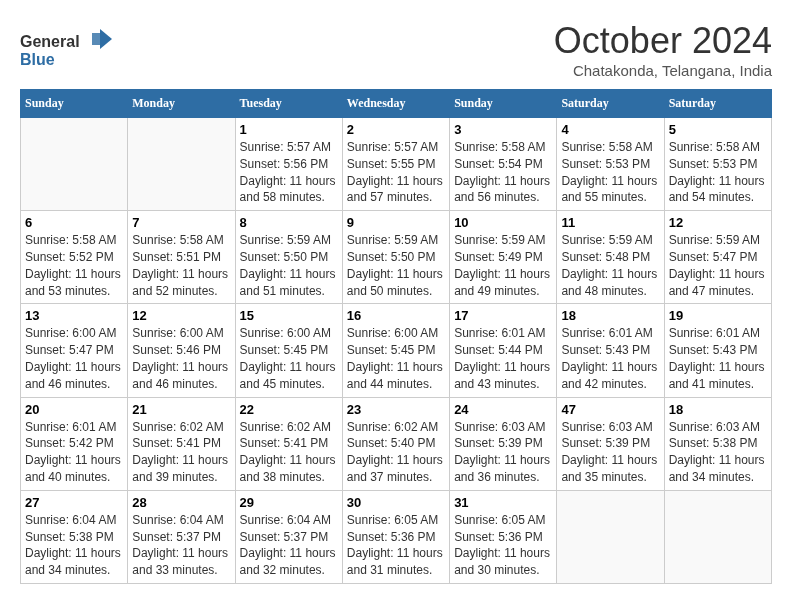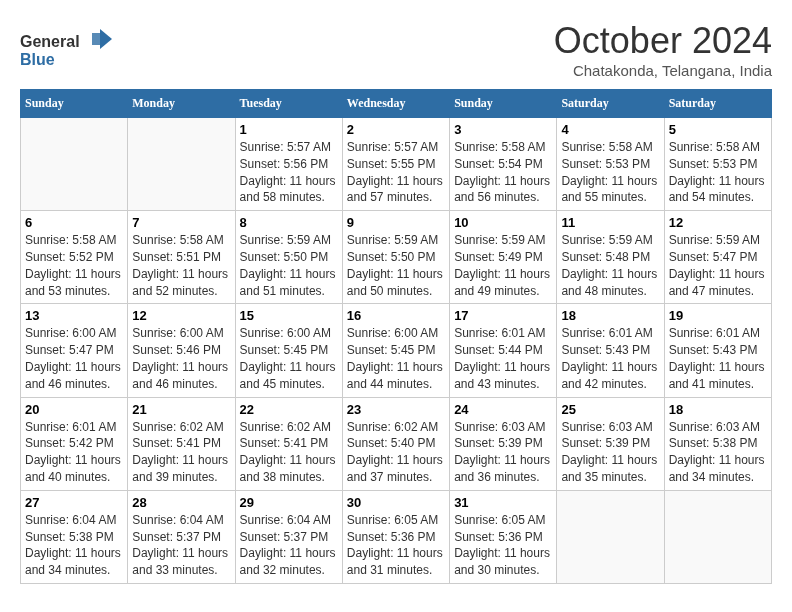--- a/index.html
+++ b/index.html
@@ -202,21 +202,21 @@
         </td>
         <td>
           <span class="day-number">23</span>
           <div class="day-info">Sunrise: 6:02 AM<br>Sunset: 5:40 PM<br>Daylight: 11 hours and 37 minutes.</div>
         </td>
         <td>
           <span class="day-number">24</span>
           <div class="day-info">Sunrise: 6:03 AM<br>Sunset: 5:39 PM<br>Daylight: 11 hours and 36 minutes.</div>
         </td>
         <td>
-          <span class="day-number">25</span>
+          <span class="day-number">47</span>
           <div class="day-info">Sunrise: 6:03 AM<br>Sunset: 5:39 PM<br>Daylight: 11 hours and 35 minutes.</div>
         </td>
         <td>
           <span class="day-number">18</span>
           <div class="day-info">Sunrise: 6:03 AM<br>Sunset: 5:38 PM<br>Daylight: 11 hours and 34 minutes.</div>
         </td>
       </tr>
       <tr>
         <td>
           <span class="day-number">27</span>

